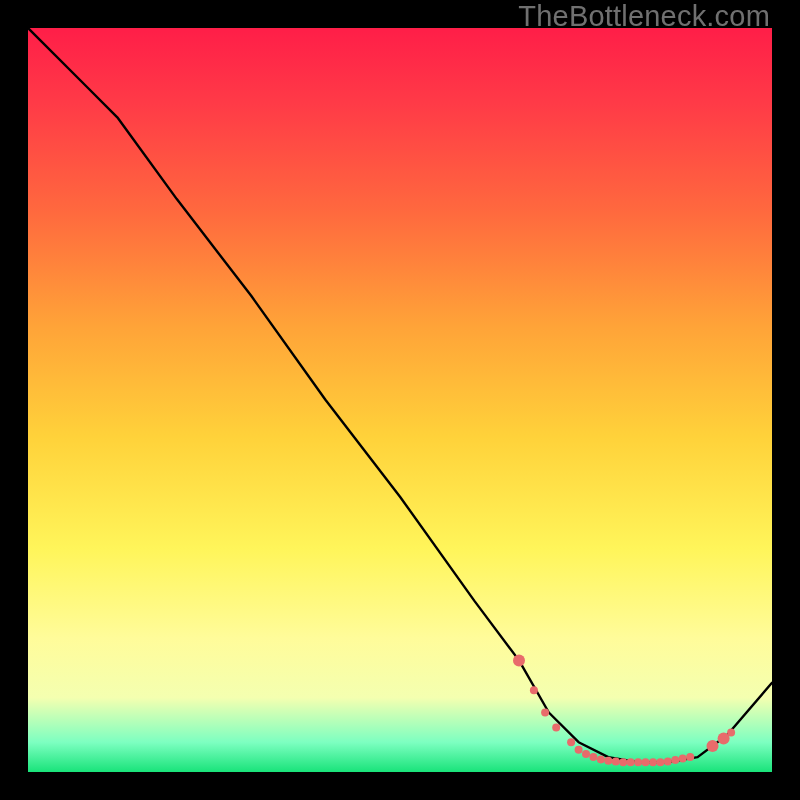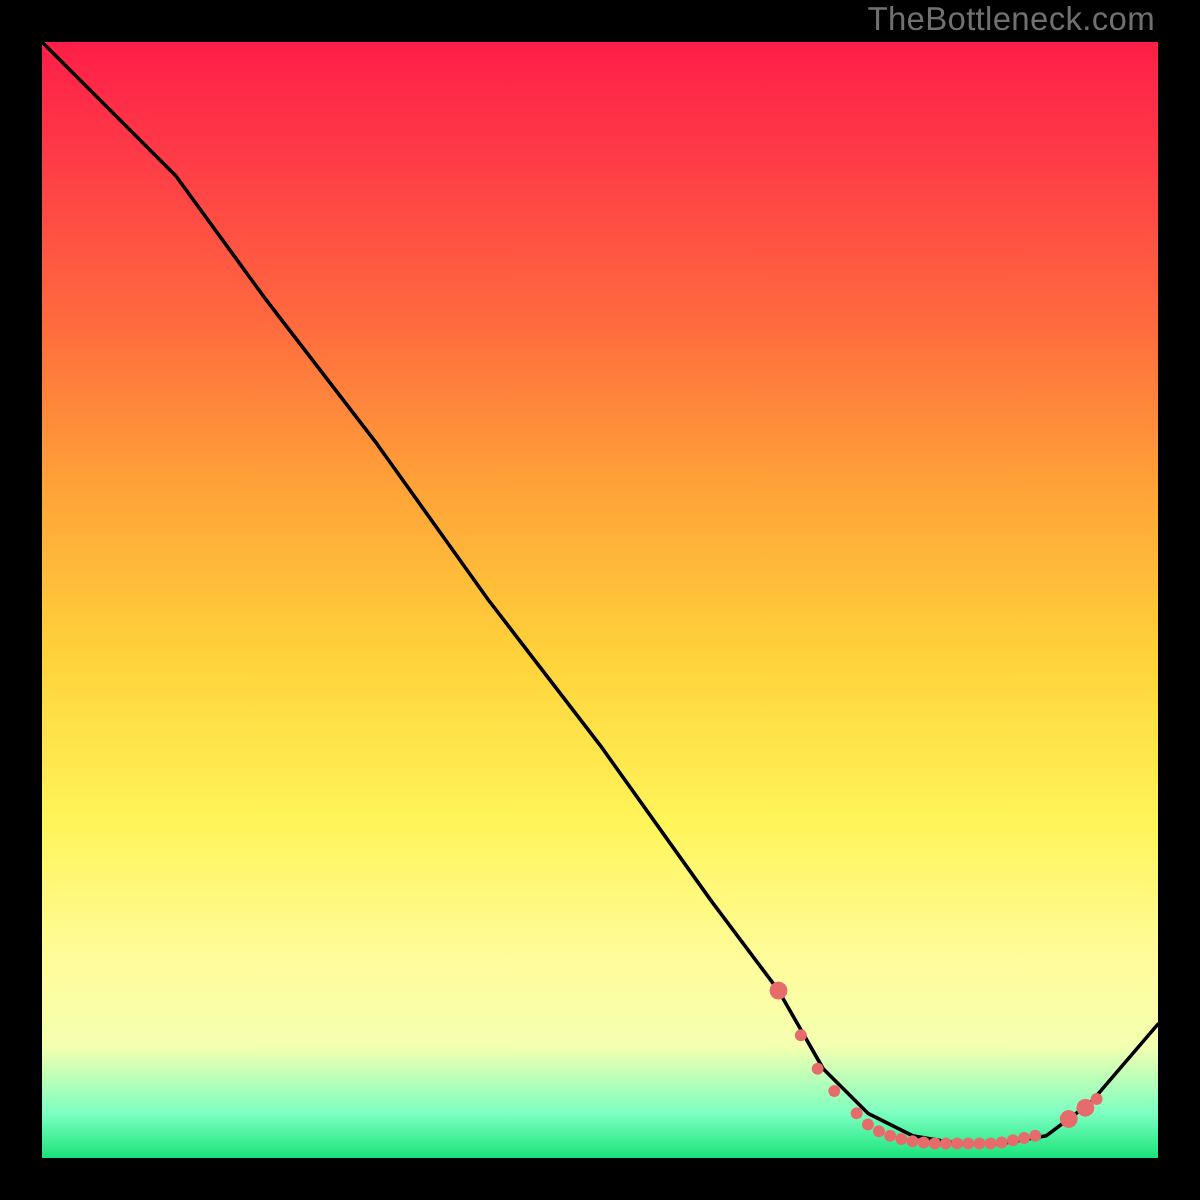--- a/index.html
+++ b/index.html
@@ -36,21 +36,21 @@
       #f4ffb0 90%,
       #7dffc1 96%,
       #19e37a 100%
     );
   }
   .watermark {
     position: absolute;
     top: 0;
     right: 30px;
     color: #707070;
-    font-size: 22px;
+    font-size: 29px;
     font-weight: 500;
     letter-spacing: 0.2px;
     user-select: none;
   }
   svg.curve {
     position: absolute;
     left: 0;
     top: 0;
     width: 744px;
     height: 744px;

